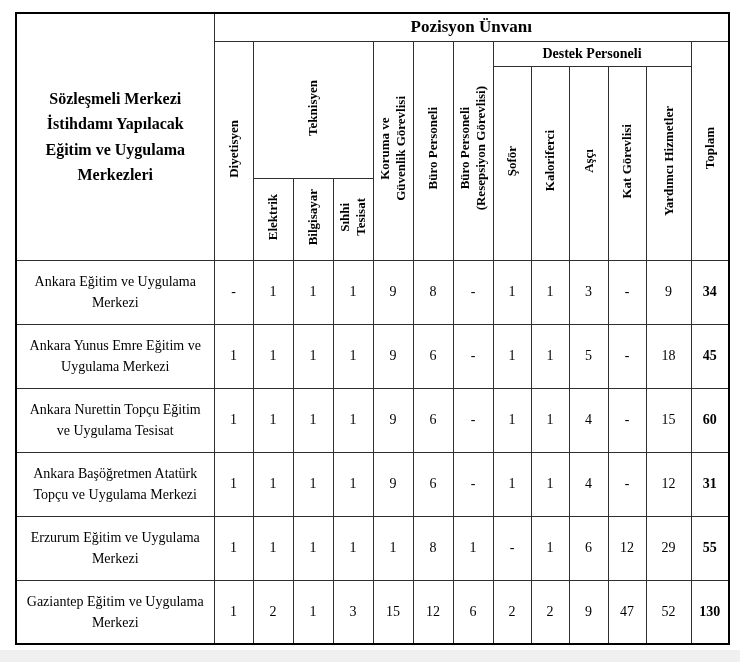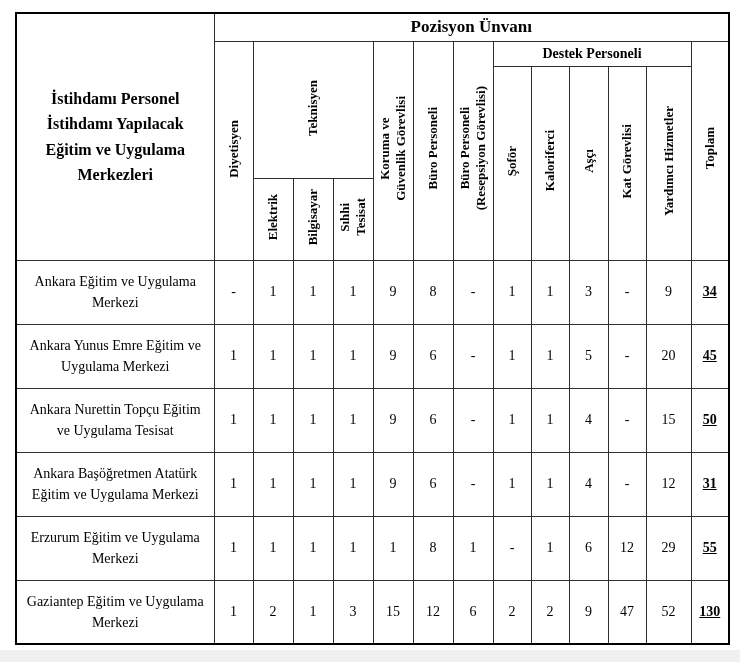--- a/index.html
+++ b/index.html
@@ -69,21 +69,20 @@
     font-weight: normal;
     font-size: 14px;
     line-height: 1.5;
     white-space: pre-line;
   }
   .num {
     font-size: 14px;
   }
   .total {
     font-weight: bold;
-    text-decoration: underline;
   }
   .footer-strip {
     position: absolute;
     left: 0;
     top: 650px;
     width: 740px;
     height: 12px;
     background: #f0f0f0;
     border-bottom: 1px solid #e2e2e2;
   }
@@ -105,21 +104,21 @@
       <col style="width:38px">
         <col style="width:38px">
         <col style="width:39px">
         <col style="width:38px">
       <col style="width:45px">
         <col style="width:38px">
     </colgroup>
 
     <tbody>
         <tr class="hr1">
-      <td class="corner" rowspan="4">İstihdamı Personel
+      <td class="corner" rowspan="4">Sözleşmeli Merkezi
 İstihdamı Yapılacak
 Eğitim ve Uygulama
 Merkezleri</td>
       <td class="top-h" colspan="13">Pozisyon Ünvanı</td>
     </tr>
 
     <tr class="hr2">
       <td rowspan="3"><span class="vspan">Diyetisyen</span></td>
       <td rowspan="2" colspan="3"><span class="vspan">Teknisyen</span></td>
       <td rowspan="3"><span class="vspan">Koruma ve
@@ -171,45 +170,45 @@
       <td class="num">1</td>
       <td class="num">1</td>
       <td class="num">1</td>
       <td class="num">9</td>
       <td class="num">6</td>
       <td class="num">-</td>
       <td class="num">1</td>
       <td class="num">1</td>
       <td class="num">5</td>
       <td class="num">-</td>
-      <td class="num">20</td>
+      <td class="num">18</td>
       <td class="num total">45</td>
     </tr>
 
     <tr class="data-row">
       <td class="row-name">Ankara Nurettin Topçu Eğitim
 ve Uygulama Tesisat</td>
       <td class="num">1</td>
       <td class="num">1</td>
       <td class="num">1</td>
       <td class="num">1</td>
       <td class="num">9</td>
       <td class="num">6</td>
       <td class="num">-</td>
       <td class="num">1</td>
       <td class="num">1</td>
       <td class="num">4</td>
       <td class="num">-</td>
       <td class="num">15</td>
-      <td class="num total">50</td>
+      <td class="num total">60</td>
     </tr>
 
     <tr class="data-row">
       <td class="row-name">Ankara Başöğretmen Atatürk
-Eğitim ve Uygulama Merkezi</td>
+Topçu ve Uygulama Merkezi</td>
       <td class="num">1</td>
       <td class="num">1</td>
       <td class="num">1</td>
       <td class="num">1</td>
       <td class="num">9</td>
       <td class="num">6</td>
       <td class="num">-</td>
       <td class="num">1</td>
       <td class="num">1</td>
       <td class="num">4</td>

